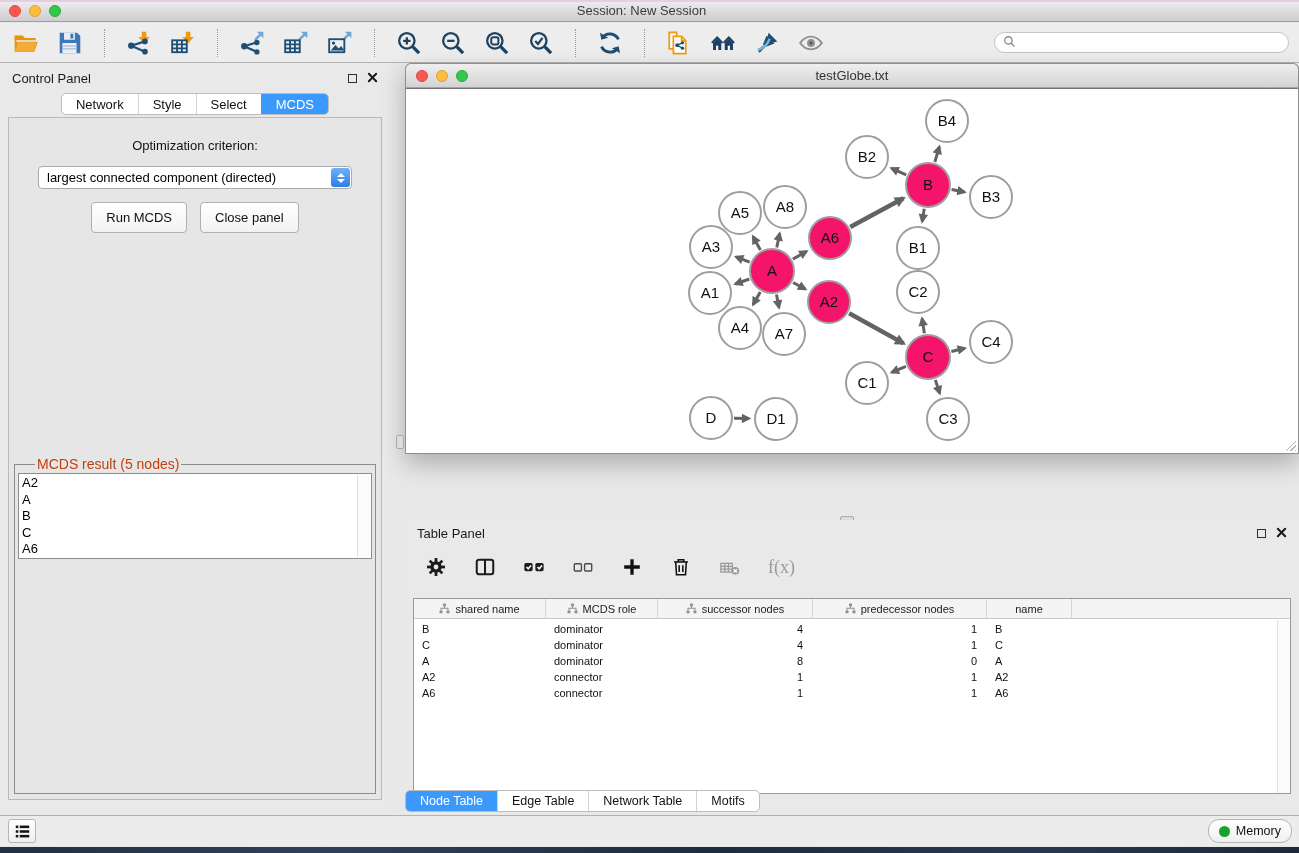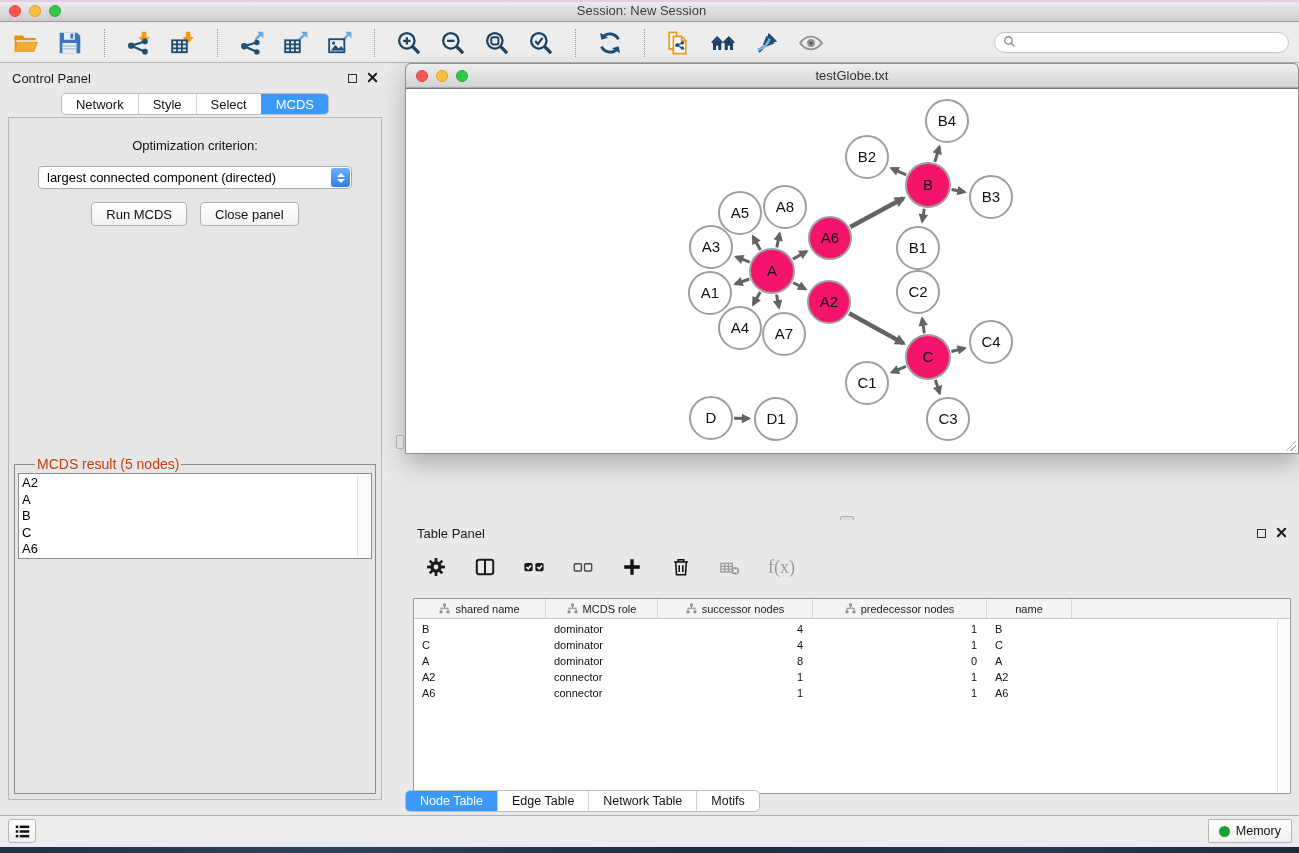--- a/index.html
+++ b/index.html
@@ -51,21 +51,21 @@
   .dropdown{width:314px;height:23px;margin:13px auto 0;background:#fff;border:1px solid #ababab;
     border-radius:4px;position:relative;display:flex;align-items:center;font-size:13px;padding-left:8px;}
   .dd-stepper{position:absolute;right:1px;top:1px;bottom:1px;width:19px;border-radius:3px;
     background:linear-gradient(#6db1fc,#2e7de8);display:flex;flex-direction:column;align-items:center;
     justify-content:center;gap:2px;}
   .dd-stepper .up{width:0;height:0;border-left:4px solid transparent;border-right:4px solid transparent;
     border-bottom:4.5px solid #fff;}
   .dd-stepper .dn{width:0;height:0;border-left:4px solid transparent;border-right:4px solid transparent;
     border-top:4.5px solid #fff;}
   .btn-row{display:flex;justify-content:center;gap:13px;margin-top:13px;}
-  .mac-btn{height:24px;padding:0 14px;font-size:13px;border:1px solid #b0b0b0;border-radius:4px;
+  .mac-btn{height:31px;padding:0 14px;font-size:13px;border:1px solid #b0b0b0;border-radius:4px;
     background:linear-gradient(#ffffff,#f2f2f2);color:#111;font-family:"Liberation Sans",sans-serif;}
   .cp-spacer{flex:1;}
   .result-box{margin:0 5px 5px;border:1px solid #8c8c8c;height:338px;padding:1px 3px 3px;}
   .result-box legend{font-size:14px;padding:0 2px;margin-left:17px;color:#c2410c;}
   .result-list{height:100%;background:#fff;border:1px solid #8c8c8c;position:relative;
     font-size:13px;line-height:16.5px;padding:1px 14px 0 3px;overflow:hidden;}
   .result-list::after{content:"";position:absolute;top:1px;bottom:1px;right:1px;width:12px;
     background:#fbfbfb;border-left:1px solid #e0e0e0;}
 
   
@@ -108,21 +108,21 @@
   .tp-tabs-wrap{position:absolute;left:0;right:0;bottom:3px;display:flex;justify-content:flex-start;}
   .tp-tabs-wrap .seg{font-size:12.5px;}
 
   
   .statusbar{position:absolute;left:0;right:0;top:815px;height:31px;background:#ececec;
     border-top:1px solid #b2b2b2;}
   .sb-list-btn{position:absolute;left:8px;top:3px;width:28px;height:24px;border:1px solid #b5b5b5;
     border-radius:3px;background:linear-gradient(#fff,#efefef);display:flex;align-items:center;
     justify-content:center;padding:0;}
   .memory-btn{position:absolute;right:7px;top:3px;height:24px;padding:0 10px;display:flex;
-    align-items:center;gap:6px;border:1px solid #b5b5b5;border-radius:1px;
+    align-items:center;gap:6px;border:1px solid #b5b5b5;border-radius:11px;
     background:linear-gradient(#fff,#f0f0f0);font-size:12.5px;color:#111;font-family:"Liberation Sans",sans-serif;}
   .mem-dot{width:11px;height:11px;border-radius:50%;background:#17a22f;display:inline-block;}
   .desktop-strip{position:absolute;left:0;right:0;top:847px;height:6px;
     background:linear-gradient(90deg,#232f42,#31405a 25%,#1f2b3e 55%,#2a3750 80%,#1d2838);}
 </style>
 </head>
 <body>
 
 <div class="app">
 

